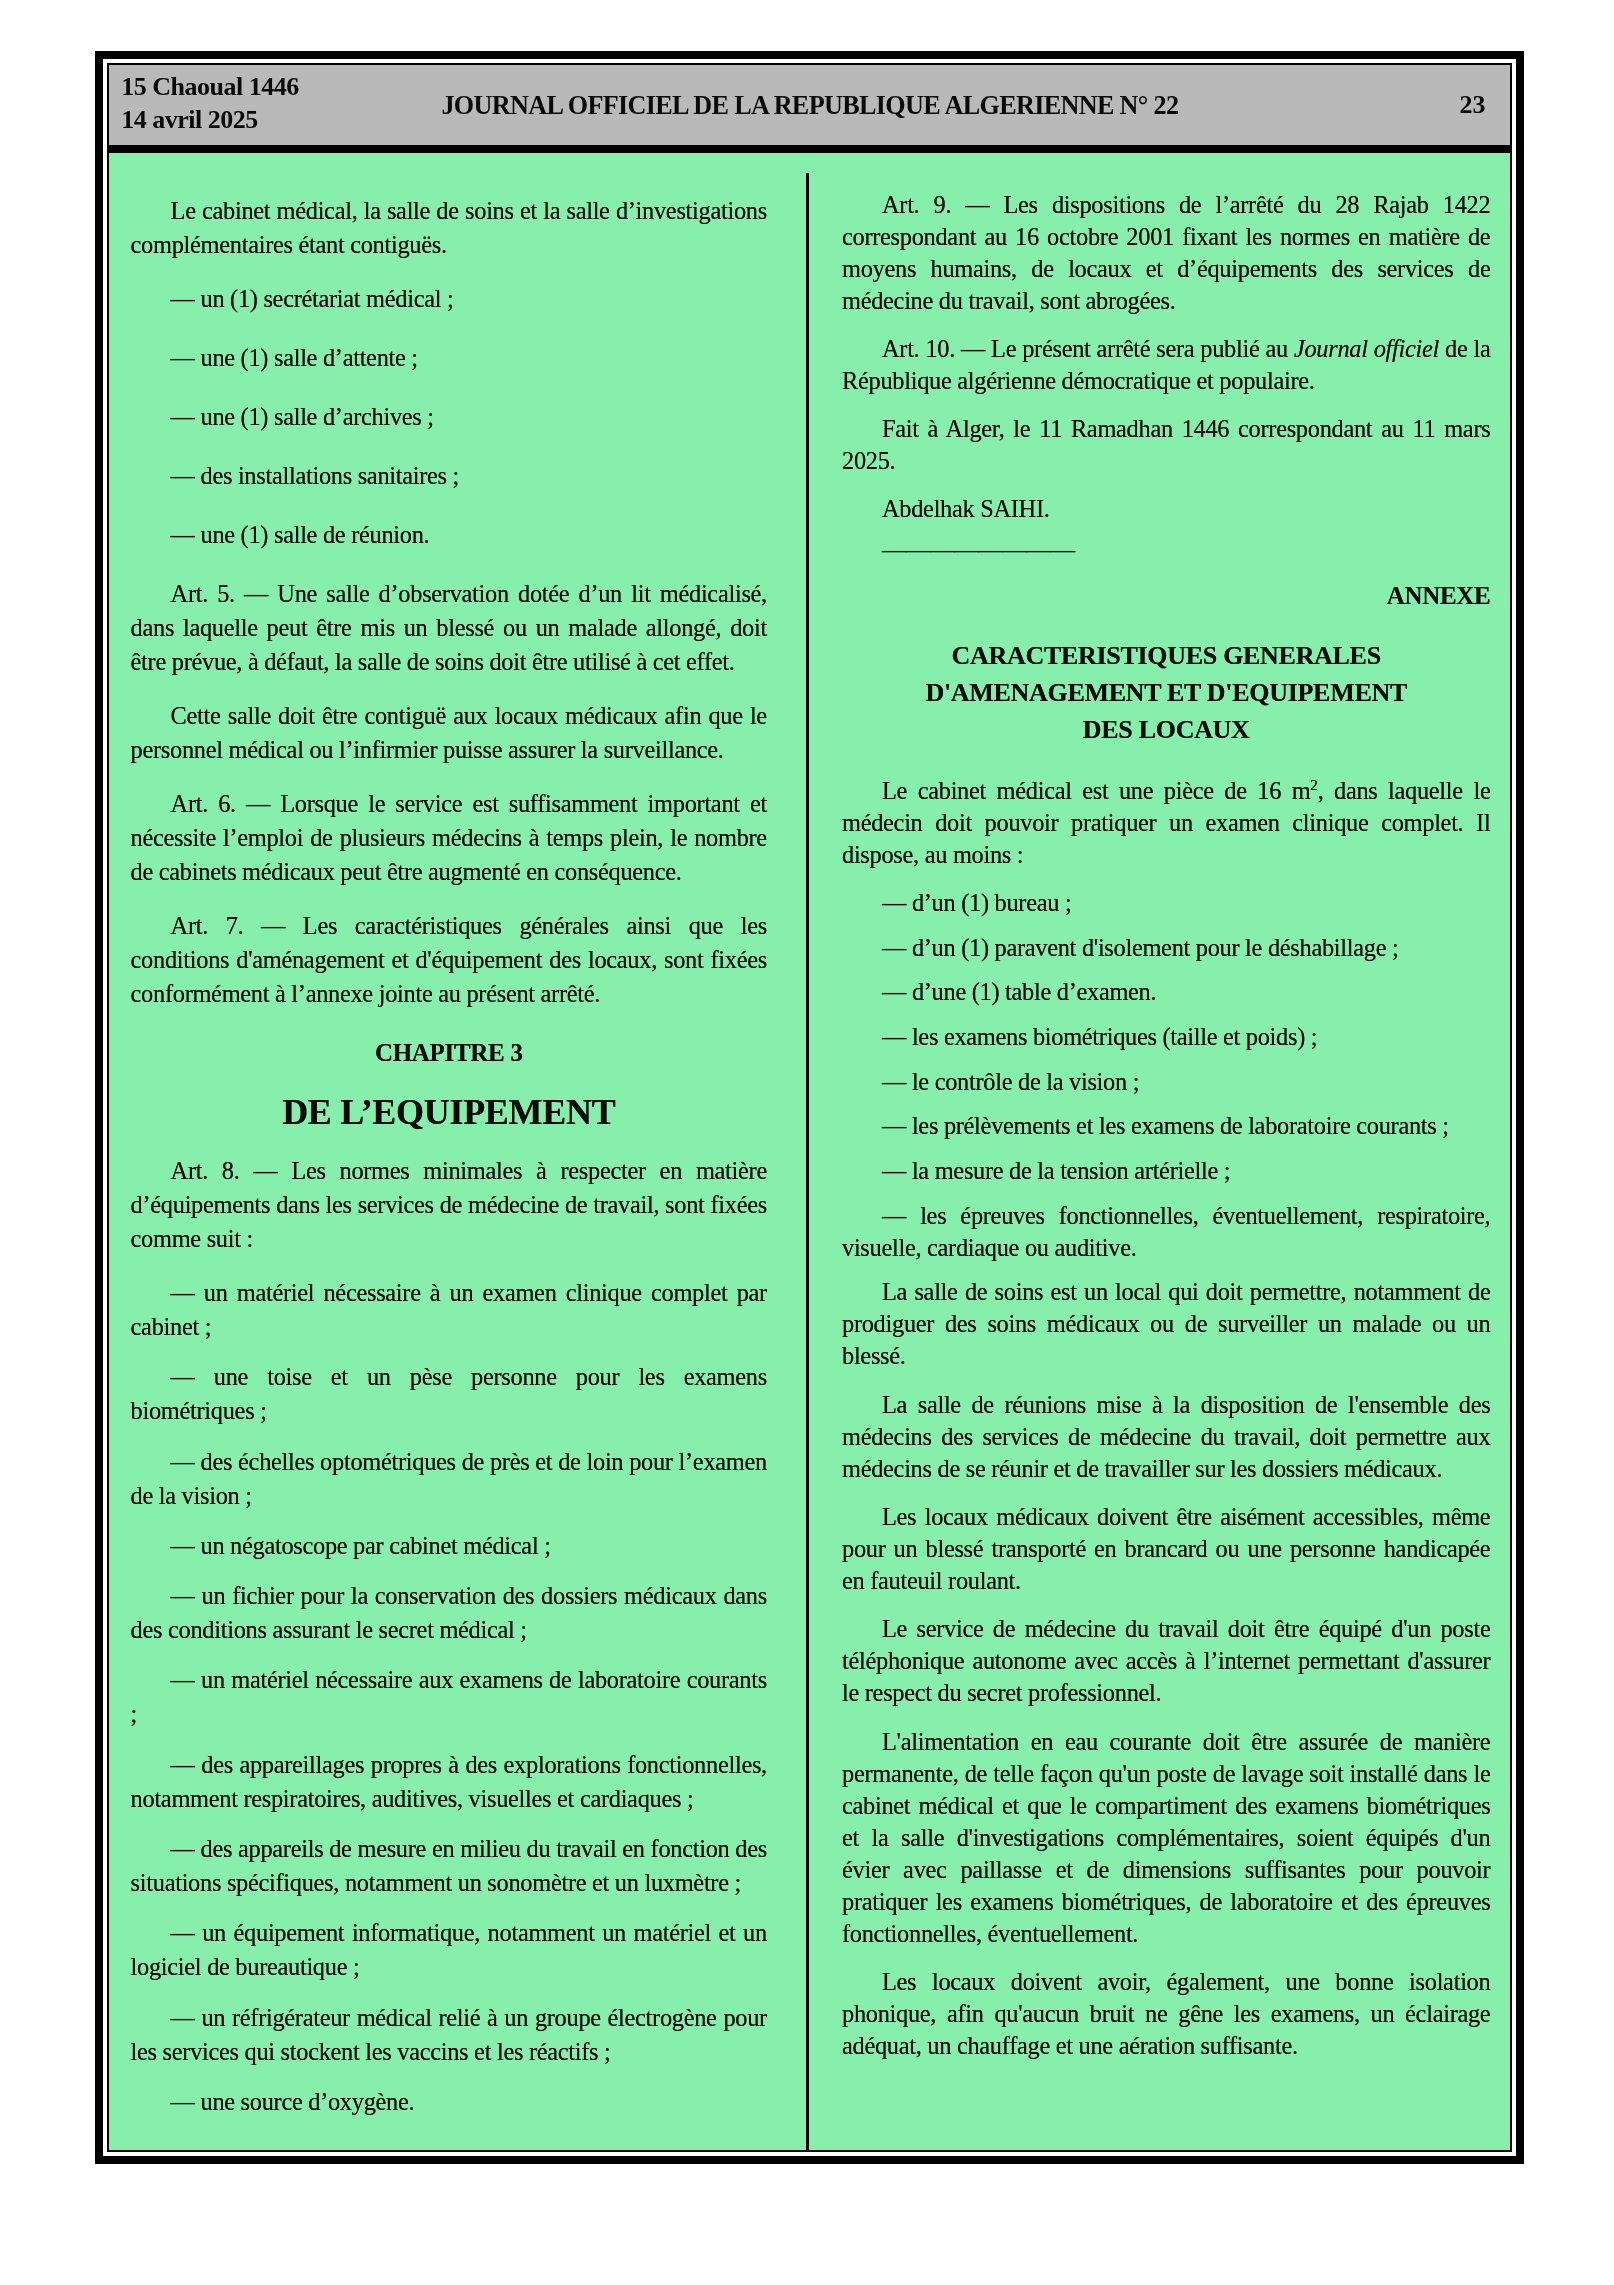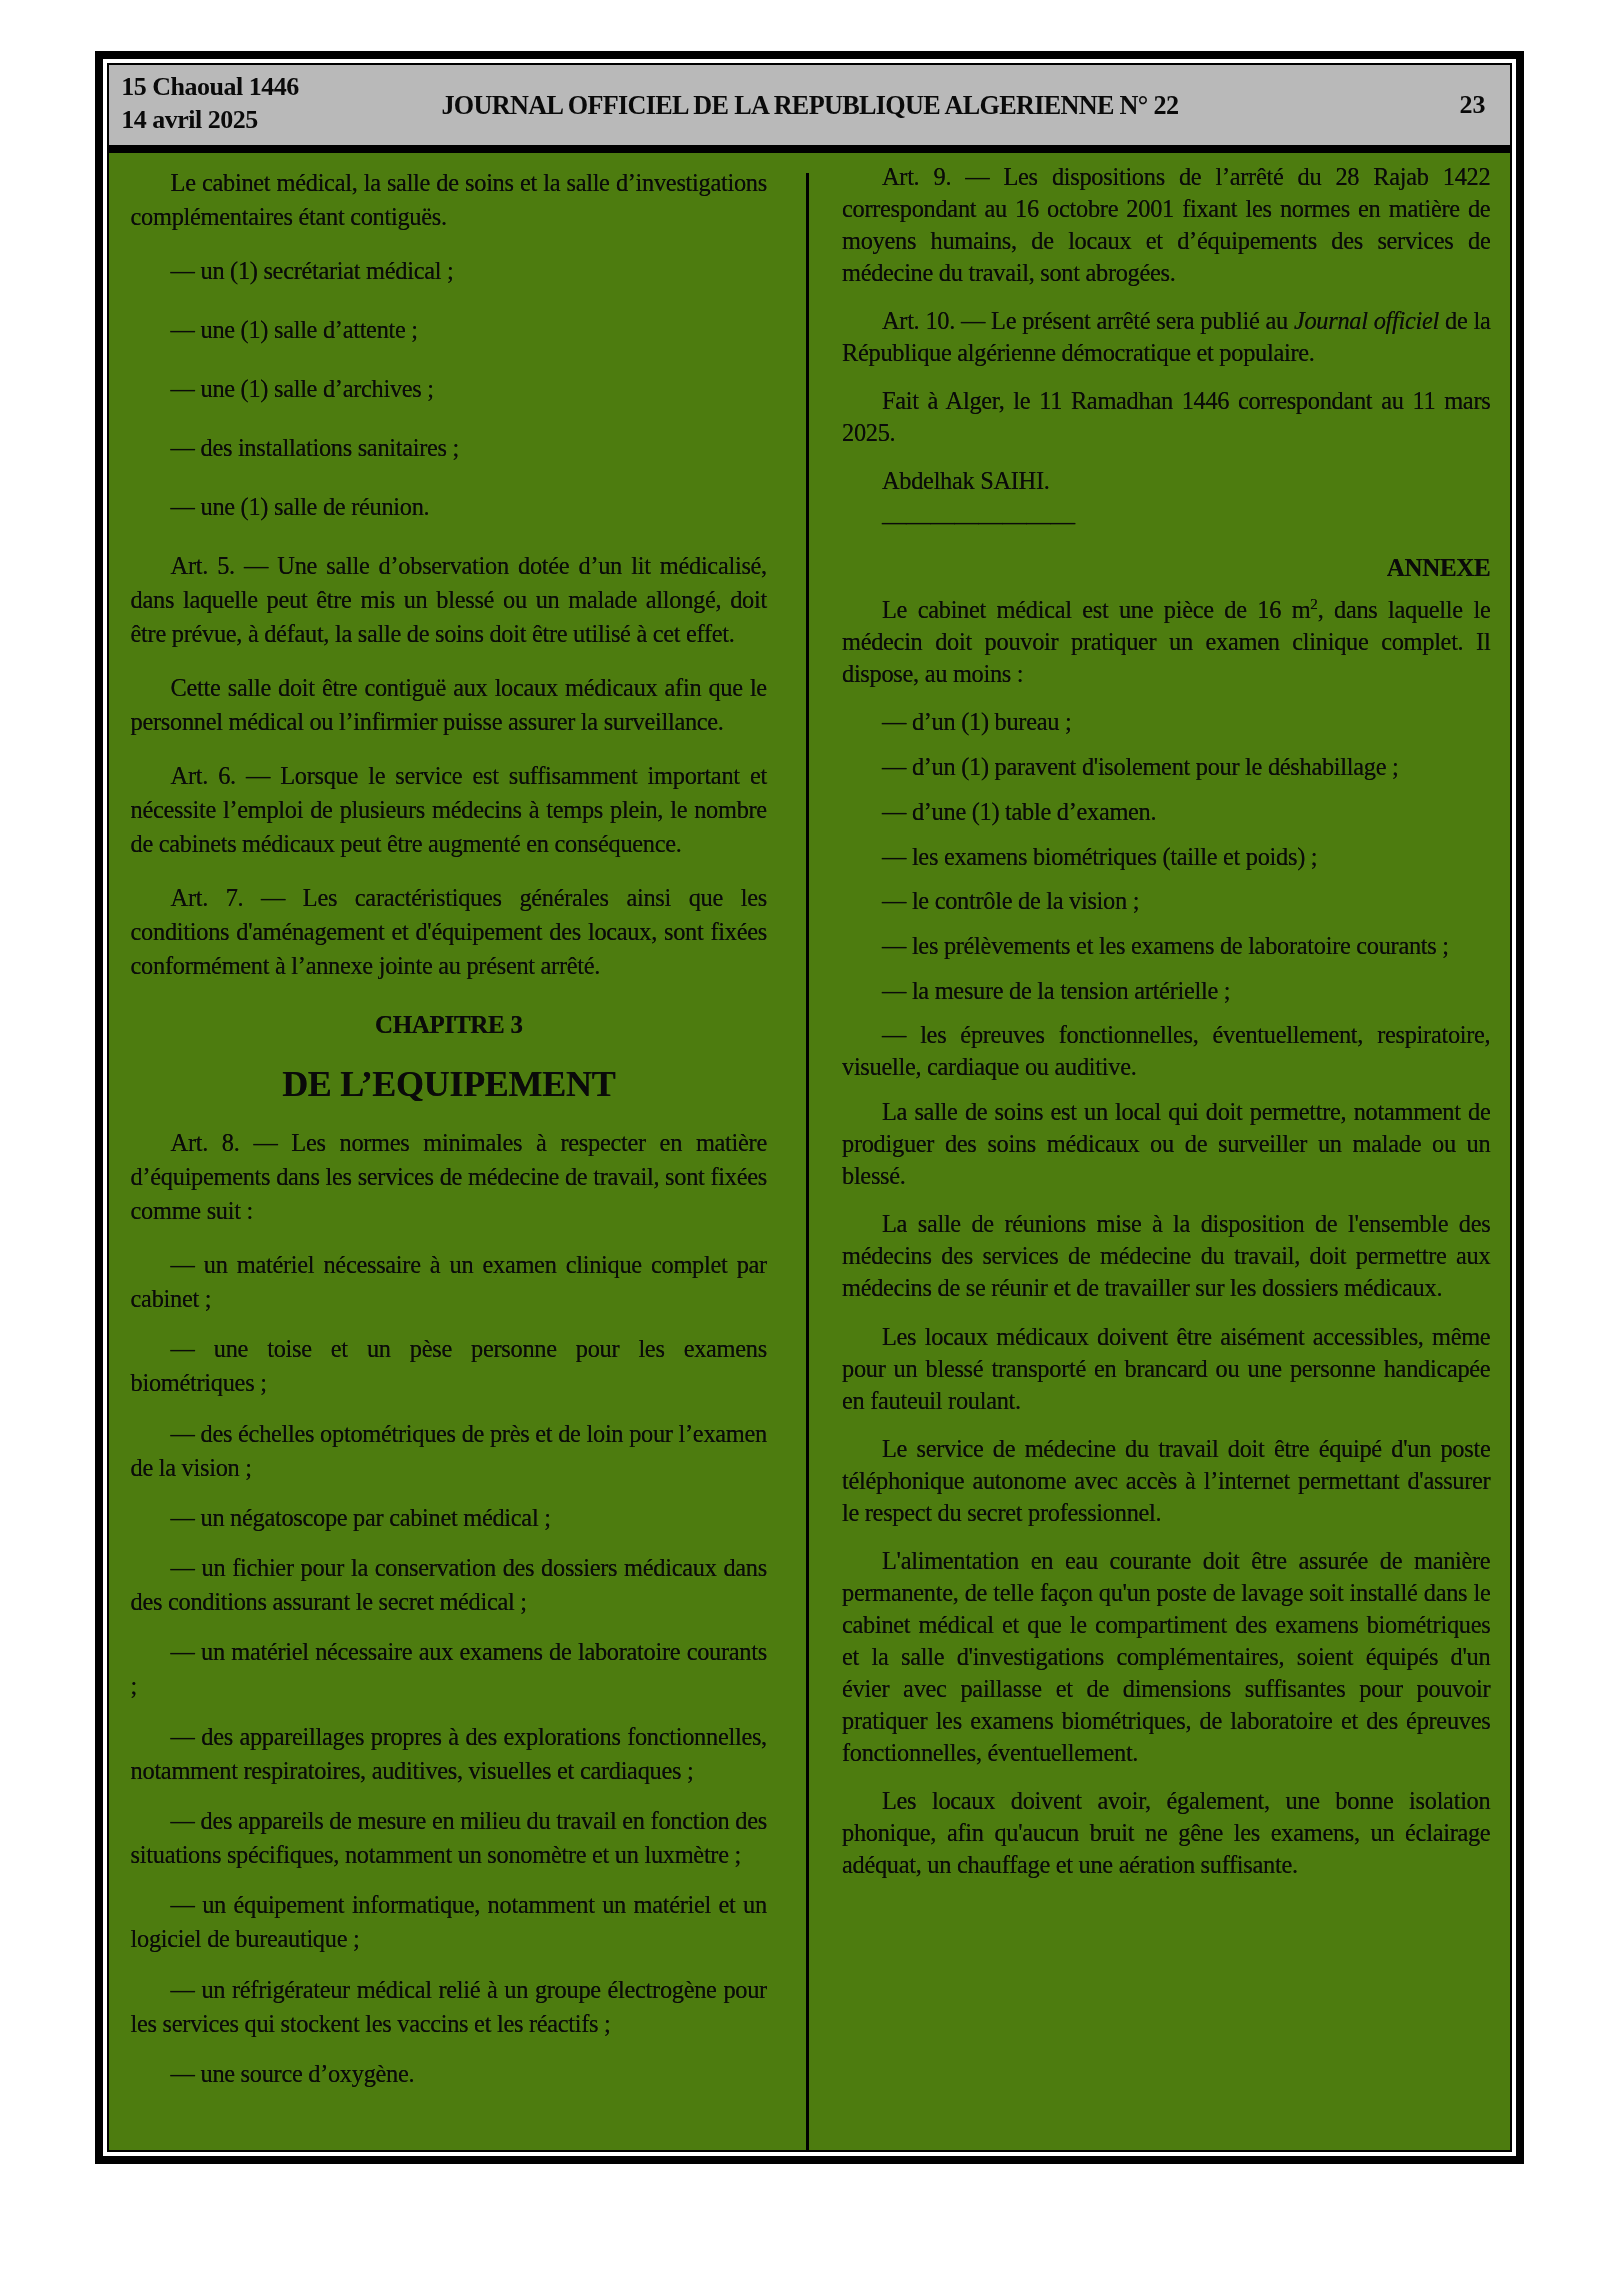--- a/index.html
+++ b/index.html
@@ -41,23 +41,23 @@
     letter-spacing: -0.7px;
     transform: scaleX(0.97);
   }
   .page-number {
     position: absolute; right: 25px; top: 25px;
     font-weight: bold; font-size: 26px; margin-left: 48px;
   }
   .content {
     flex: 1 1 auto;
     position: relative;
-    background: #4d7c0f;
+    background: #86efac;
     display: flex; flex-direction: row;
-    padding-top: 8px;
+    padding-top: 36px;
     overflow: hidden;
     gap: 30px;
   }
   .divider {
     position: absolute; left: 697px; top: 20px; bottom: 0;
     width: 3.6px; background: #000;
   }
   .col {
     box-sizing: border-box;
     overflow: hidden;
@@ -145,20 +145,25 @@
         <p class="doc equip-item">— une source d’oxygène.</p>
       </div>
 
       <div class="col col-right">
         <p class="doc">Art. 9. — Les dispositions de l’arrêté du 28 Rajab 1422 correspondant au 16 octobre 2001 fixant les normes en matière de moyens humains, de locaux et d’équipements des services de médecine du travail, sont abrogées.</p>
         <p class="doc"><span>Art. 10. — Le présent arrêté sera publié au </span><span class="it">Journal officiel</span><span> de la République algérienne démocratique et populaire.</span></p>
         <p class="doc">Fait à Alger, le 11 Ramadhan 1446 correspondant au 11 mars 2025.</p>
         <p class="doc signature">Abdelhak SAIHI.</p>
         <p class="doc dash-sep">————————</p>
         <div class="h-center" style="margin:3.6px 0 9px 0;text-align:right;">ANNEXE</div>
+        <div class="h-center annexe-title">
+          <div>CARACTERISTIQUES GENERALES</div>
+          <div>D'AMENAGEMENT ET D'EQUIPEMENT</div>
+          <div>DES LOCAUX</div>
+        </div>
         <p class="doc"><span>Le cabinet médical est une pièce de 16 m</span><sup class="sq">2</sup><span>, dans laquelle le médecin doit pouvoir pratiquer un examen clinique complet. Il dispose, au moins :</span></p>
         <p class="doc list-item">— d’un (1) bureau ;</p>
         <p class="doc list-item">— d’un (1) paravent d'isolement pour le déshabillage ;</p>
         <p class="doc list-item">— d’une (1) table d’examen.</p>
         <p class="doc list-item">— les examens biométriques (taille et poids) ;</p>
         <p class="doc list-item">— le contrôle de la vision ;</p>
         <p class="doc list-item">— les prélèvements et les examens de laboratoire courants ;</p>
         <p class="doc list-item">— la mesure de la tension artérielle ;</p>
         <p class="doc list-item">— les épreuves fonctionnelles, éventuellement, respiratoire, visuelle, cardiaque ou auditive.</p>
         <p class="doc">La salle de soins est un local qui doit permettre, notamment de prodiguer des soins médicaux ou de surveiller un malade ou un blessé.</p>

